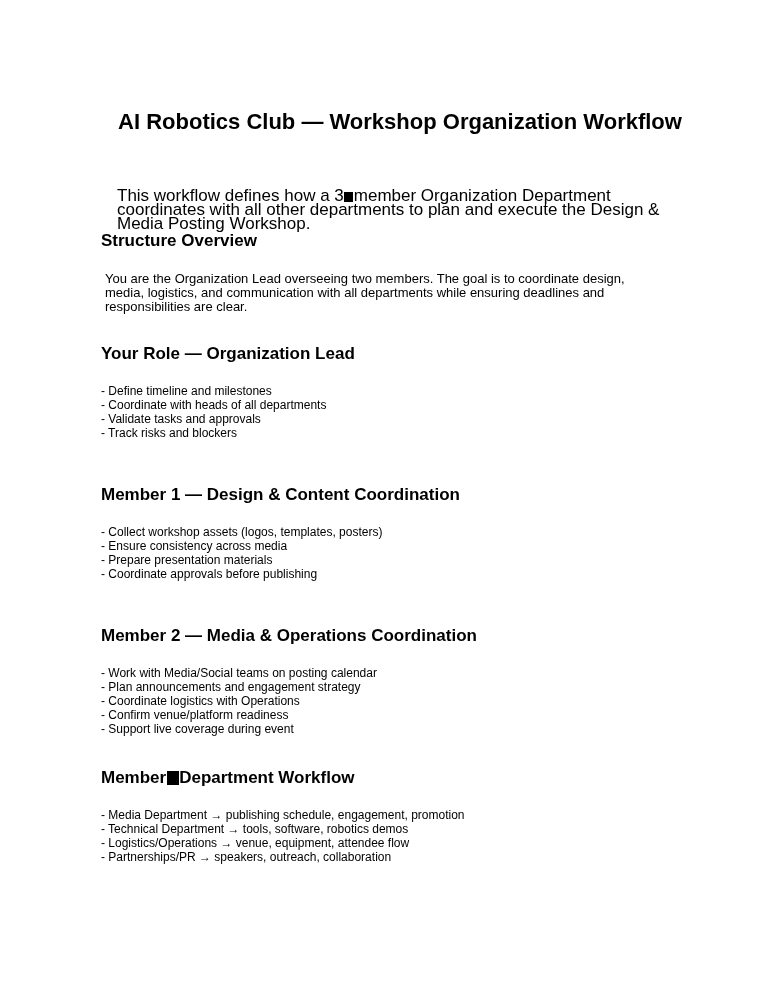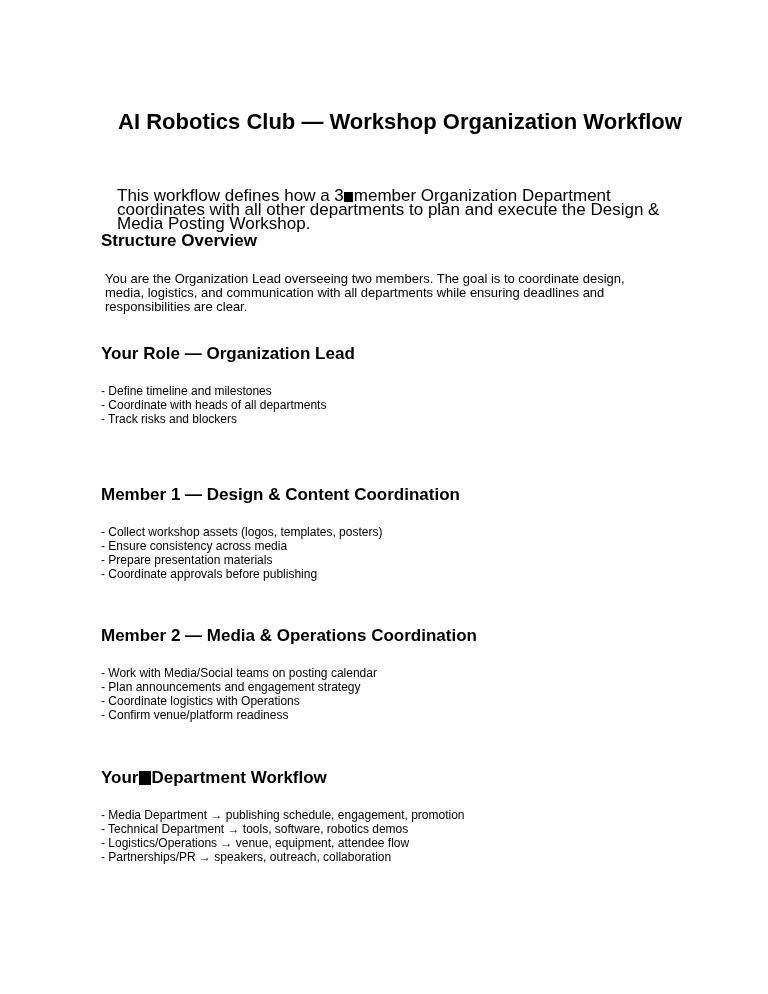--- a/index.html
+++ b/index.html
@@ -43,20 +43,21 @@
   <div class="section" style="top:231px">
     <h2>Structure Overview</h2>
     <p class="para">You are the Organization Lead overseeing two members. The goal is to coordinate design, media, logistics, and communication with all departments while ensuring deadlines and responsibilities are clear.</p>
   </div>
 
   <div class="section" style="top:344px">
     <h2>Your Role — Organization Lead</h2>
     <ul class="items">
       <li>- Define timeline and milestones</li>
       <li>- Coordinate with heads of all departments</li>
+      <li>- Validate tasks and approvals</li>
       <li>- Track risks and blockers</li>
     </ul>
   </div>
 
   <div class="section" style="top:485px">
     <h2>Member 1 — Design &amp; Content Coordination</h2>
     <ul class="items">
       <li>- Collect workshop assets (logos, templates, posters)</li>
       <li>- Ensure consistency across media</li>
       <li>- Prepare presentation materials</li>
@@ -64,25 +65,26 @@
     </ul>
   </div>
 
   <div class="section" style="top:626px">
     <h2>Member 2 — Media &amp; Operations Coordination</h2>
     <ul class="items">
       <li>- Work with Media/Social teams on posting calendar</li>
       <li>- Plan announcements and engagement strategy</li>
       <li>- Coordinate logistics with Operations</li>
       <li>- Confirm venue/platform readiness</li>
+      <li>- Support live coverage during event</li>
     </ul>
   </div>
 
   <div class="section" style="top:768px">
-    <h2><span>Your</span><span class="ph"></span><span>Department Workflow</span></h2>
+    <h2><span>Member</span><span class="ph"></span><span>Department Workflow</span></h2>
     <ul class="items">
       <li>- Media Department → publishing schedule, engagement, promotion</li>
       <li>- Technical Department → tools, software, robotics demos</li>
       <li>- Logistics/Operations → venue, equipment, attendee flow</li>
       <li>- Partnerships/PR → speakers, outreach, collaboration</li>
     </ul>
   </div>
 
 </div>
 

